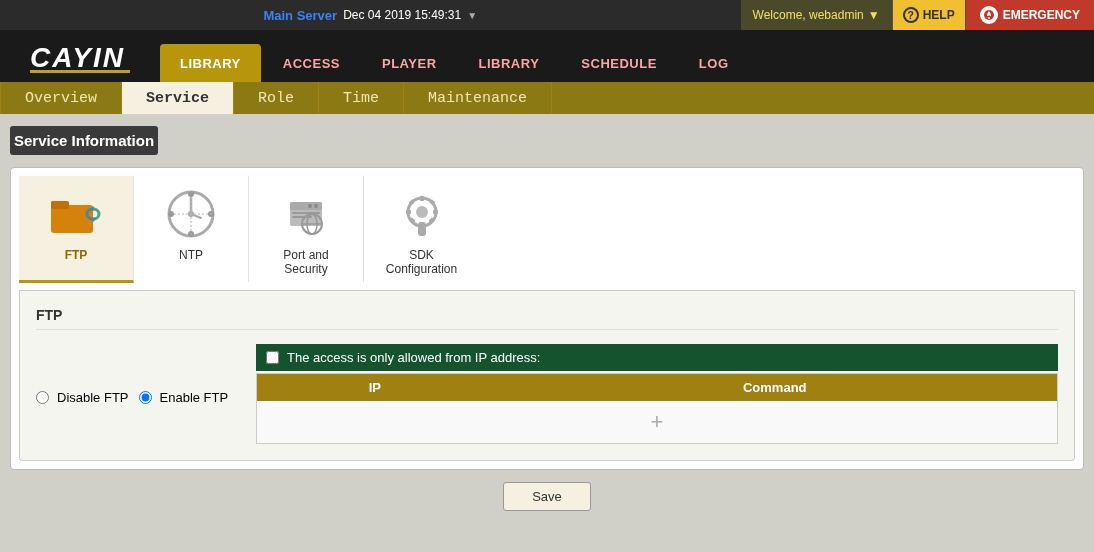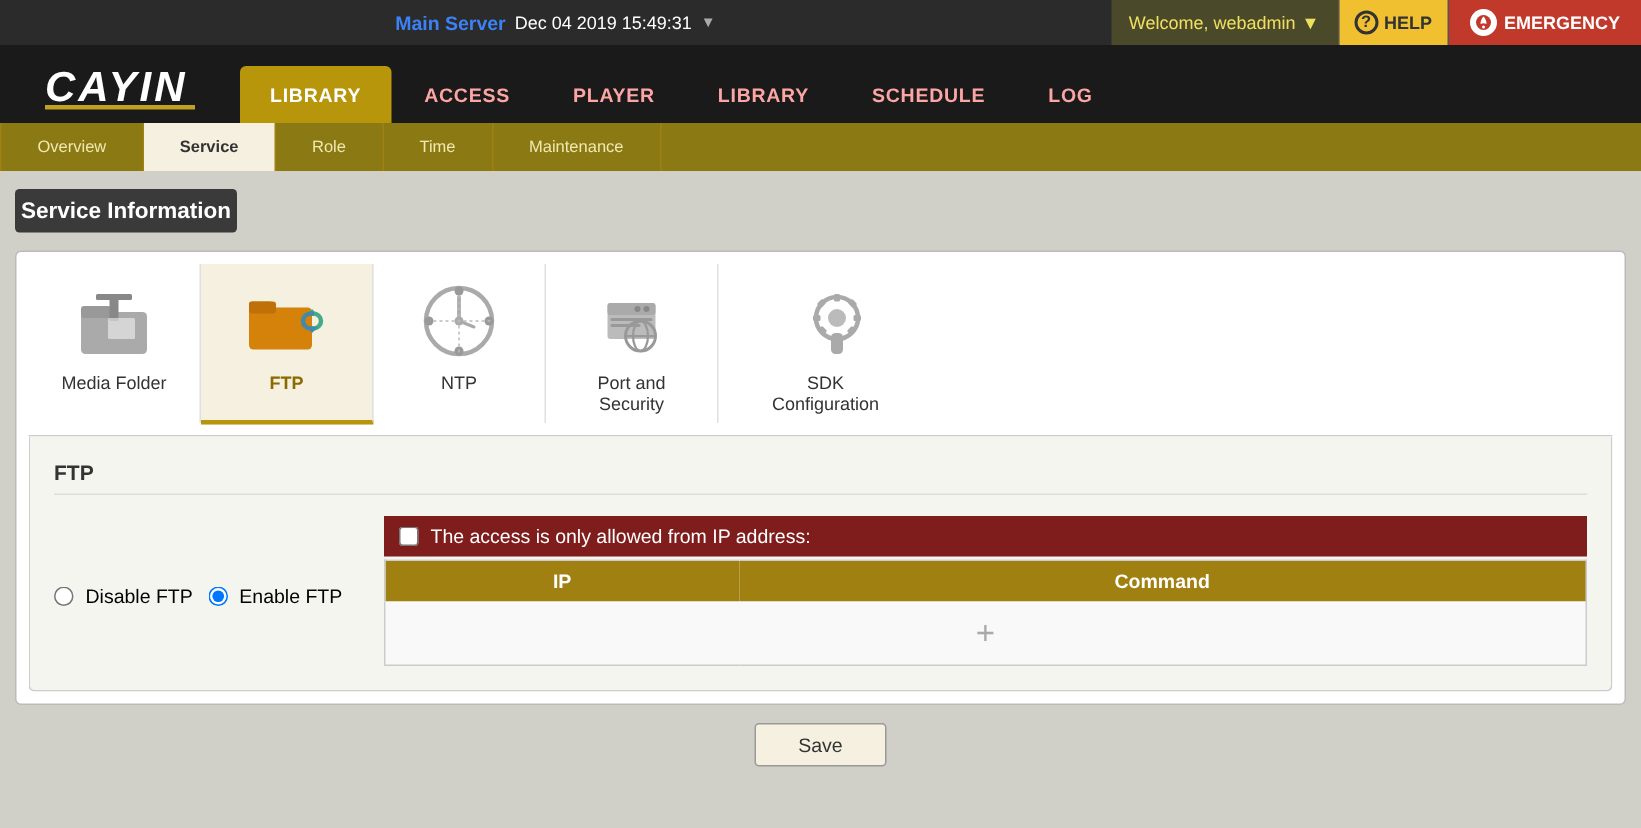--- a/index.html
+++ b/index.html
@@ -119,25 +119,26 @@
     
     .sub-nav {
       background: #8b7a14;
       display: flex;
       align-items: stretch;
       height: 32px;
     }
     .sub-nav-item {
       padding: 0 24px;
       color: #f0e8b0;
-      font-size: 11px;
+      font-size: 15px;
       cursor: pointer;
       display: flex;
       align-items: center;
       border-right: 1px solid #a08010;
+      font-family: Liberation Mono, monospace;
     }
     .sub-nav-item:first-child { border-left: 1px solid #a08010; }
     .sub-nav-item.active {
       background: #f5f0e0;
       color: #333;
       font-weight: bold;
     }
 
     
     .content {
@@ -174,21 +175,21 @@
     }
     .service-icon-item {
       width: 115px;
       display: flex;
       flex-direction: column;
       align-items: center;
       padding: 10px 8px 6px;
       cursor: pointer;
       border-right: 1px solid #e0e0e0;
     }
-    .service-icon-item:last-child { border-right: none; align-items: flex-end; }
+    .service-icon-item:last-child { border-right: none; }
     .service-icon-item.active {
       background: #f5f0e0;
       border-bottom: 3px solid #b8960c;
       margin-bottom: -1px;
     }
 
     .icon-img {
       width: 56px;
       height: 56px;
       display: flex;
@@ -239,21 +240,21 @@
     }
     .radio-row input[type=radio] { cursor: pointer; }
 
     .ftp-right {
       flex: 1;
     }
     .ip-restrict-row {
       display: flex;
       align-items: center;
       gap: 8px;
-      background: #7f1d1d;
+      background: #14532d;
       padding: 6px 10px;
       margin-bottom: 2px;
     }
     .ip-restrict-row input[type=checkbox] { cursor: pointer; }
     .ip-restrict-label { color: #fff; font-size: 13px; }
 
     .ip-table {
       width: 100%;
       border-collapse: collapse;
       background: #fff;
@@ -362,35 +363,20 @@
   <div class="sub-nav-item">Maintenance</div>
 </div>
 
 <div class="content">
   <div class="section-header">Service Information</div>
 
   <div class="service-panel">
 
     <div class="service-icons">
 
-      <div class="service-icon-item">
-        <div class="icon-img">
-          <svg width="52" height="52" viewBox="0 0 52 52">
-
-            <rect x="4" y="20" width="44" height="28" rx="3" fill="#aaa"></rect>
-            <rect x="4" y="16" width="20" height="8" rx="2" fill="#999"></rect>
-
-            <rect x="14" y="8" width="24" height="4" rx="1" fill="#888"></rect>
-            <rect x="23" y="8" width="6" height="18" rx="1" fill="#888"></rect>
-
-            <rect x="22" y="24" width="18" height="14" rx="1" fill="#fff" opacity="0.5"></rect>
-          </svg>
-        </div>
-        <span class="icon-label">Media Folder</span>
-      </div>
 
       <div class="service-icon-item active">
         <div class="icon-img">
           <svg width="54" height="54" viewBox="0 0 54 54">
 
             <rect x="2" y="18" width="42" height="28" rx="3" fill="#d4820a"></rect>
             <rect x="2" y="14" width="18" height="8" rx="2" fill="#c07008"></rect>
 
             <path d="M44 22 C52 22 52 32 44 32" stroke="#4a8" stroke-width="3" fill="none" stroke-linecap="round"></path>
             <polygon points="44,19 40,23 48,23" fill="#4a8"></polygon>

